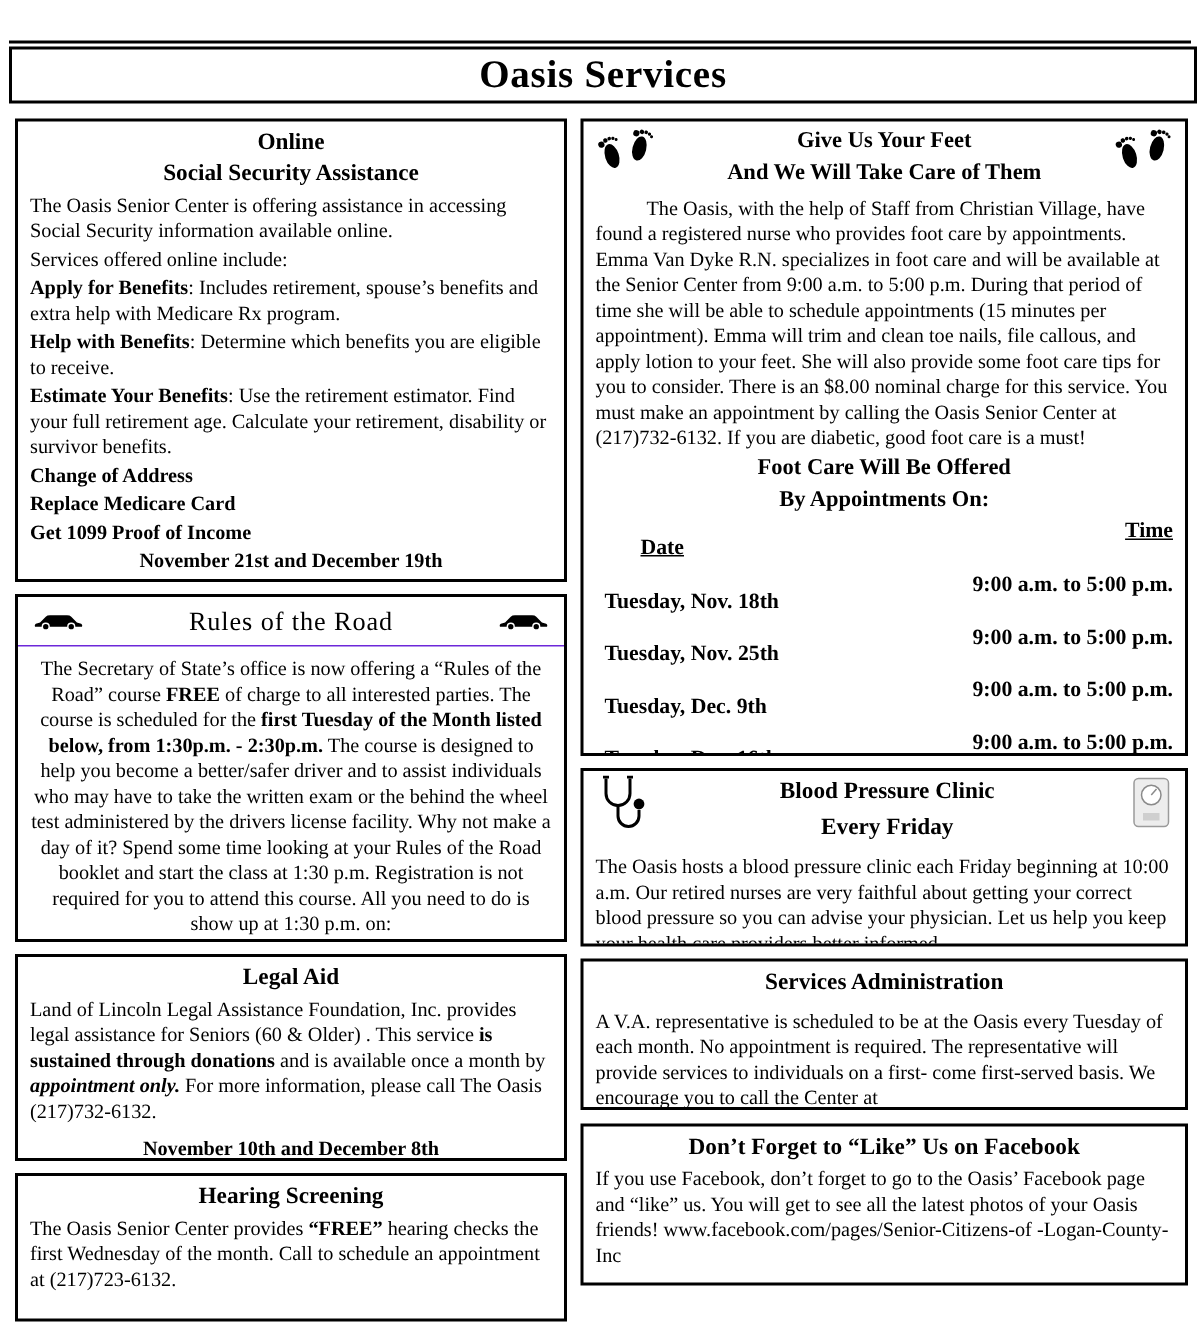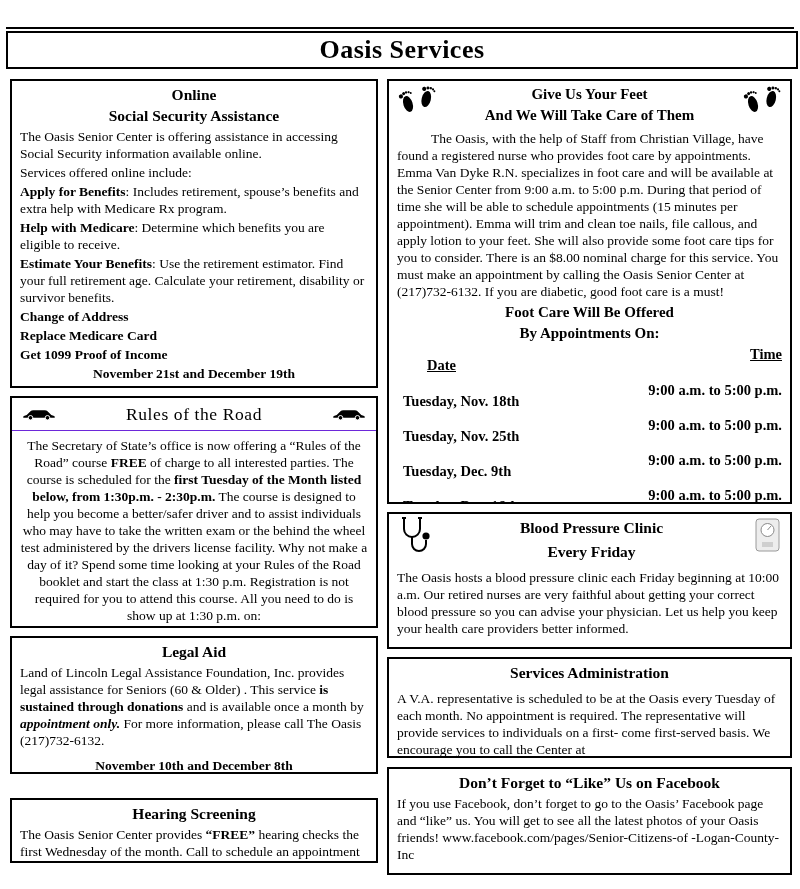--- a/index.html
+++ b/index.html
@@ -20,25 +20,25 @@
   .box-title{text-align:center;font-weight:bold;font-size:15.5px;margin:2px 0 3px;}
   .box p{font-size:13.5px;line-height:1.26;margin:2px 0;}
   .center{text-align:center;}
   .bold{font-weight:bold;}
   .bi{font-weight:bold;font-style:italic;}
 
   
   .ss-box{height:309px;}
   .rules-box{height:232px;padding:0;}
   .legal-box{height:138px;}
-  .hearing-box{height:65px;margin-top:16px;}
+  .hearing-box{height:99px;}
 
   
   .feet-box{height:425px;}
-  .bp-box{height:137px;}
+  .bp-box{height:119px;}
   .vets-box{height:101px;margin-bottom:9px;}
   .fb-box{height:108px;}
 
   
   .rules-header{display:flex;align-items:center;justify-content:space-between;
                 border-bottom:1px solid #6d28d9;padding:3px 10px;height:26px;}
   .rules-title{font-size:17.5px;letter-spacing:.6px;}
   .rules-body{padding:4px 8px;}
   .rules-body p{text-align:center;}
 
@@ -78,21 +78,21 @@
   <div class="columns">
 
     <div class="col-left">
 
       <div class="box ss-box">
         <div class="box-title">Online</div>
         <div class="box-title">Social Security Assistance</div>
         <p>The Oasis Senior Center is offering assistance in accessing Social Security information available online.</p>
         <p>Services offered online include:</p>
         <p><b>Apply for Benefits</b><span>:  Includes retirement, spouse’s  benefits and extra help with Medicare Rx program.</span></p>
-        <p><b>Help with Medicare</b><span>:  Determine which benefits you are eligible to receive.</span></p>
+        <p><b>Help with Benefits</b><span>:  Determine which benefits you are eligible to receive.</span></p>
         <p><b>Estimate Your Benefits</b><span>:  Use the retirement estimator. Find your full retirement age.  Calculate your retirement, disability or survivor benefits.</span></p>
         <p><b>Change of Address</b><span></span></p>
         <p><b>Replace Medicare Card</b><span></span></p>
         <p><b>Get 1099 Proof of  Income</b><span></span></p>
         <p class="center bold">November 21st and December 19th</p>
       </div>
 
       <div class="box rules-box">
         <div class="rules-header">
           <span class="icon">

